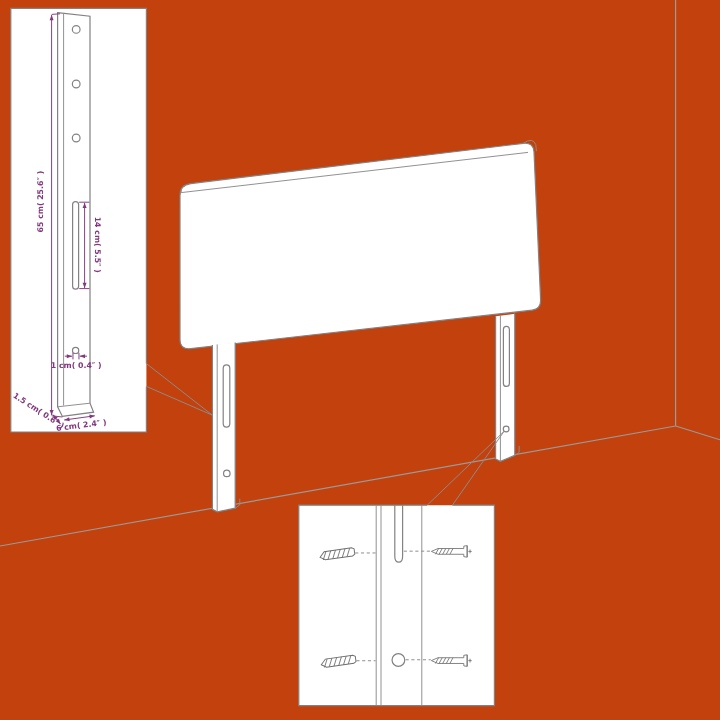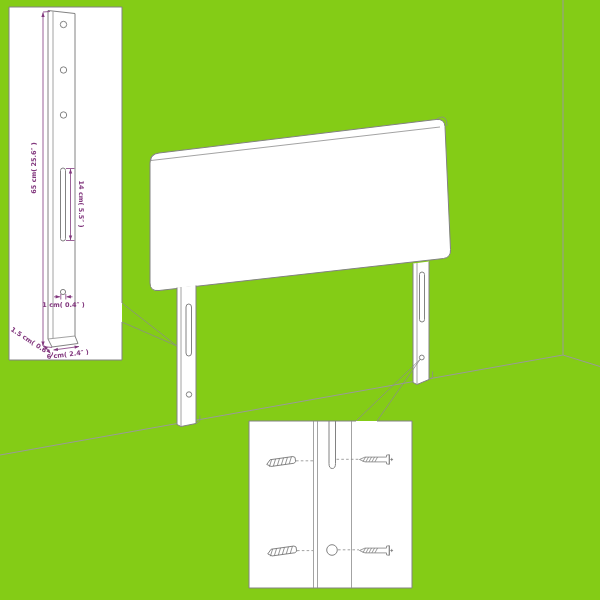--- a/index.html
+++ b/index.html
@@ -1,16 +1,16 @@
 <!DOCTYPE html>
 <html><head>
 <meta charset="utf-8">
 <style>
   html,body{margin:0;padding:0;background:#ffffff;}
-  #stage{position:relative;width:600px;height:600px;background:#84cc16;overflow:hidden;
+  #stage{position:relative;width:600px;height:600px;background:#c2410c;overflow:hidden;
          font-family:"DejaVu Sans",sans-serif;}
   svg{display:block;}
   .room{fill:none;stroke:#9a9a9a;stroke-width:1;}
   .fig{fill:#ffffff;stroke:#828282;stroke-width:1;}
   .edge{fill:none;stroke:#828282;stroke-width:1;}
   .thin{fill:none;stroke:#8c8c8c;stroke-width:0.8;}
   .screw{fill:#ffffff;stroke:#6e6e6e;stroke-width:0.8;}
   .screwln{fill:none;stroke:#6e6e6e;stroke-width:0.7;}
   .dash{fill:none;stroke:#8a8a8a;stroke-width:0.8;stroke-dasharray:2.6 2.2;}
   .dim{fill:none;stroke:#82387e;stroke-width:0.8;}

